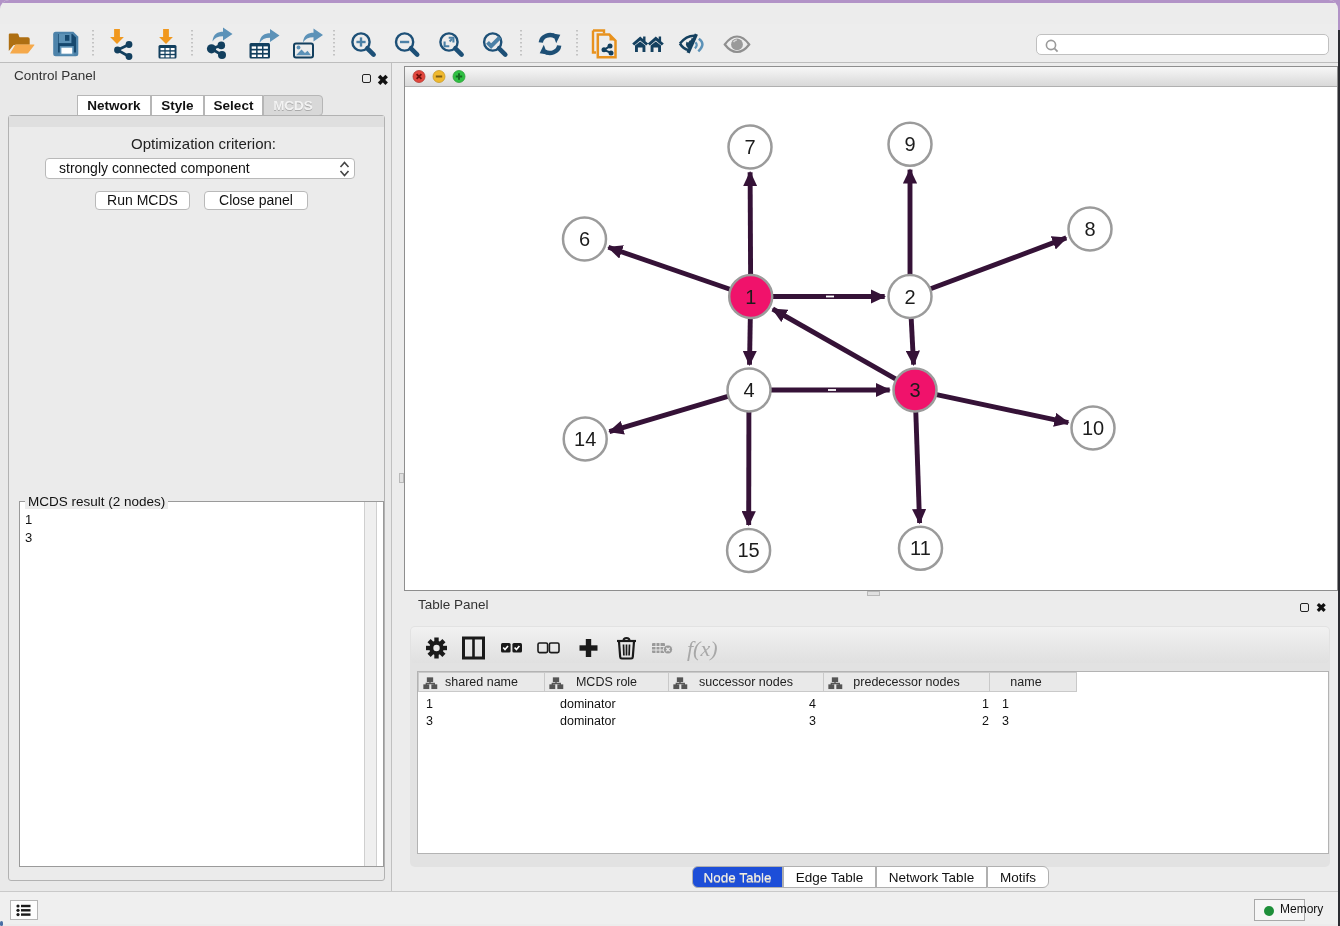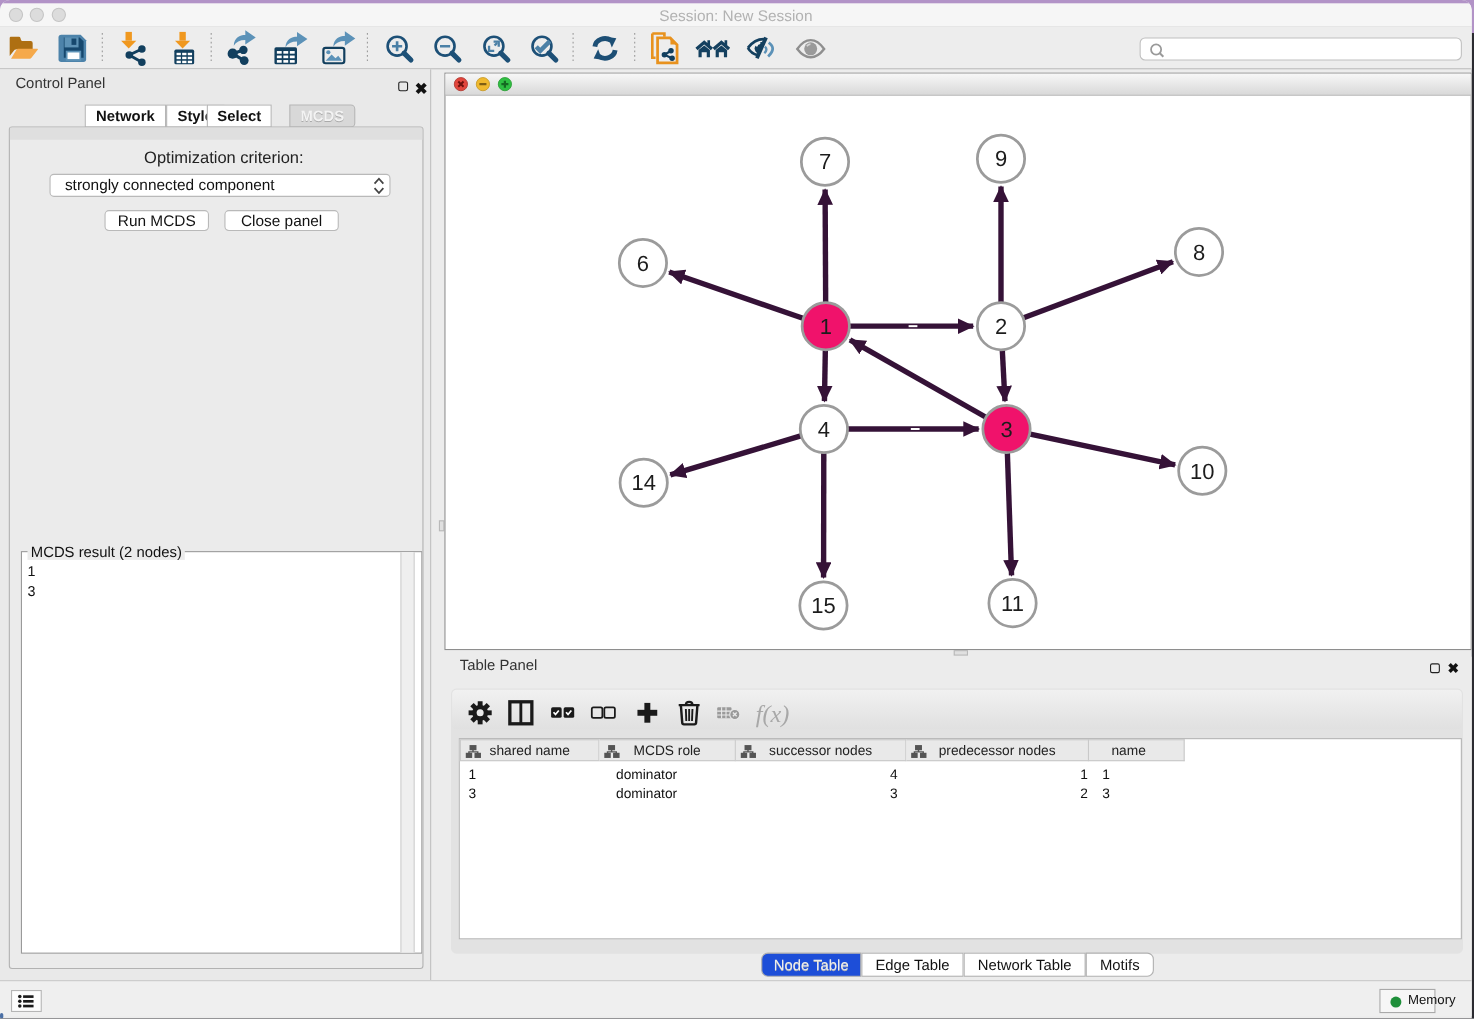--- a/index.html
+++ b/index.html
@@ -54,26 +54,20 @@
 #membtn { position:absolute; left:1254px; top:7px; width:51px; height:22px; background:#f6f6f6; border:1px solid #a9a9a9; font-size:12px; color:#111; }
 #membtn .dot { position:absolute; left:9px; top:6px; width:10px; height:10px; border-radius:50%; background:#1e8f3a; }
 #membtn .txt { position:absolute; left:25px; top:1.5px; }
 .divhandle { position:absolute; background:#e0e0e0; border:1px solid #b9b9b9; }
 </style>
 </head>
 <body>
 <div id="purpletop"></div>
 <div id="win">
 <div id="pstrip"></div>
-  <div id="titlebar">
-    <div class="tl t1"></div>
-      <div class="tl t2"></div>
-      <div class="tl t3"></div>
-    <div id="titletext">Session: New Session</div>
-  </div>
   <div id="toolbar">
   <svg width="1338" height="38" style="position:absolute;left:0;top:-1px;">
     <g stroke="#999" stroke-dasharray="1.5,2.5" stroke-width="1">
       <line x1="93" y1="7" x2="93" y2="33"></line>
           <line x1="192" y1="7" x2="192" y2="33"></line>
       <line x1="334" y1="7" x2="334" y2="33"></line>
           <line x1="521" y1="7" x2="521" y2="33"></line>
       <line x1="577" y1="7" x2="577" y2="33"></line>
     </g>
 
@@ -235,21 +229,21 @@
           <line x1="10.4" y1="10.4" x2="13.6" y2="13.6" stroke="#9a9a9a" stroke-width="1.8"></line>
         </svg>
       </div>
   </div>
   <div id="cpanel">
     <div class="hdr">Control Panel</div>
     <div class="float-ic" style="left:362px; top:11px;"></div>
     <div class="x-ic" style="left:377px; top:11px;">✖</div>
     <div class="tab" style="left:77px; width:74px;">Network</div>
     <div class="tab" style="left:151px; width:53px;">Style</div>
-    <div class="tab" style="left:188px; width:59px;">Select</div>
+    <div class="tab" style="left:204px; width:59px;">Select</div>
     <div class="tab sel" style="left:263px; width:60px; border-radius:0 4px 4px 0;">MCDS</div>
     <div id="cpc">
         <div style="position:absolute;left:0;top:0;width:100%;height:11px;background:#dfdfdf;"></div>
       <div id="dropdown">strongly connected component<svg width="11" height="16" style="position:absolute;right:4px;top:2px;">
             <path d="M1.5,6 L5.5,1.5 L9.5,6" fill="none" stroke="#444" stroke-width="1.6"></path>
             <path d="M1.5,10 L5.5,14.5 L9.5,10" fill="none" stroke="#444" stroke-width="1.6"></path>
           </svg></div>
       <div id="optlabel">Optimization criterion:</div>
       <div class="btn" style="left:86px; width:95px;">Run MCDS</div>
       <div class="btn" style="left:195px; width:104px;">Close panel</div>

